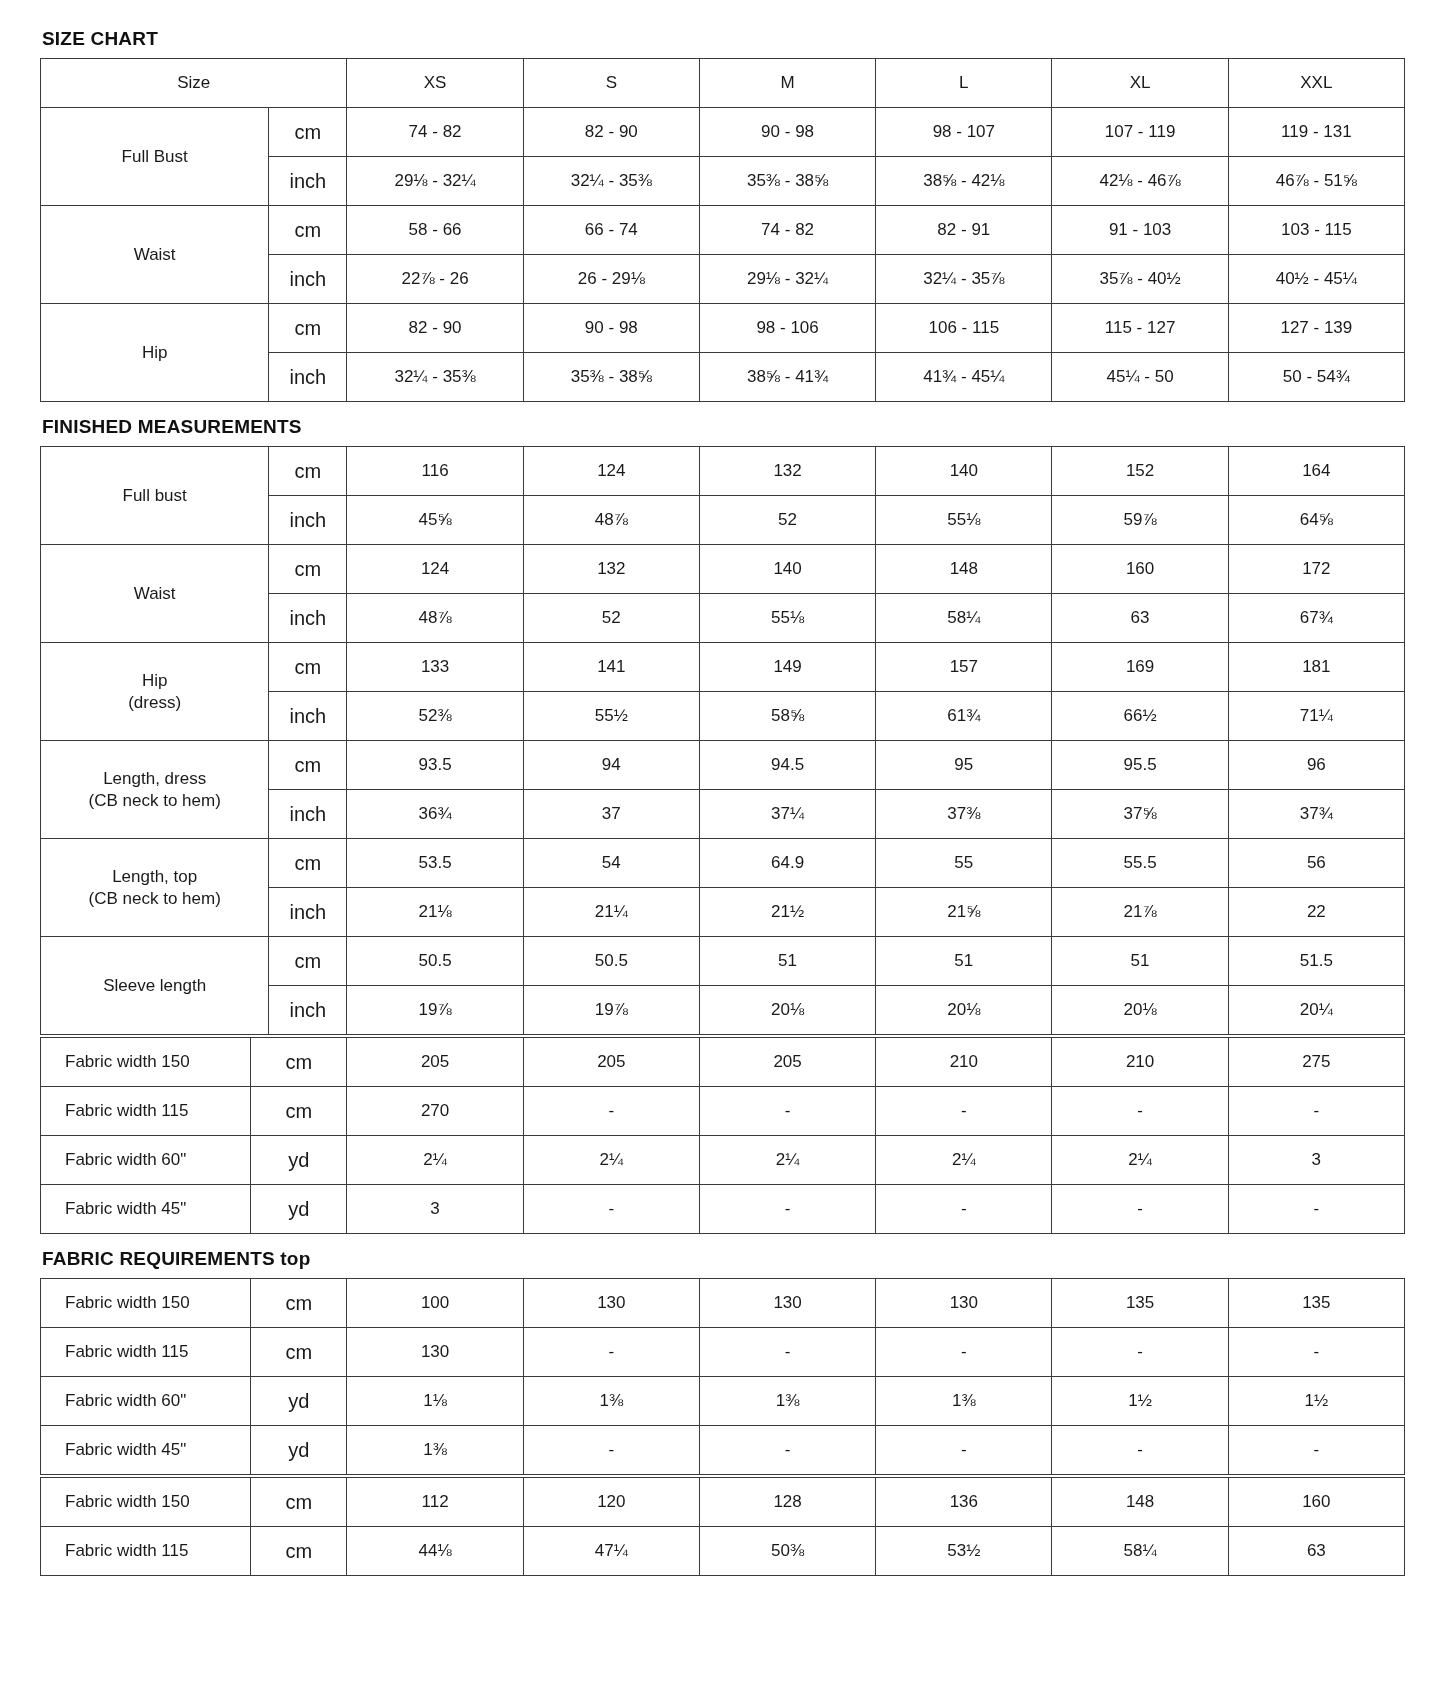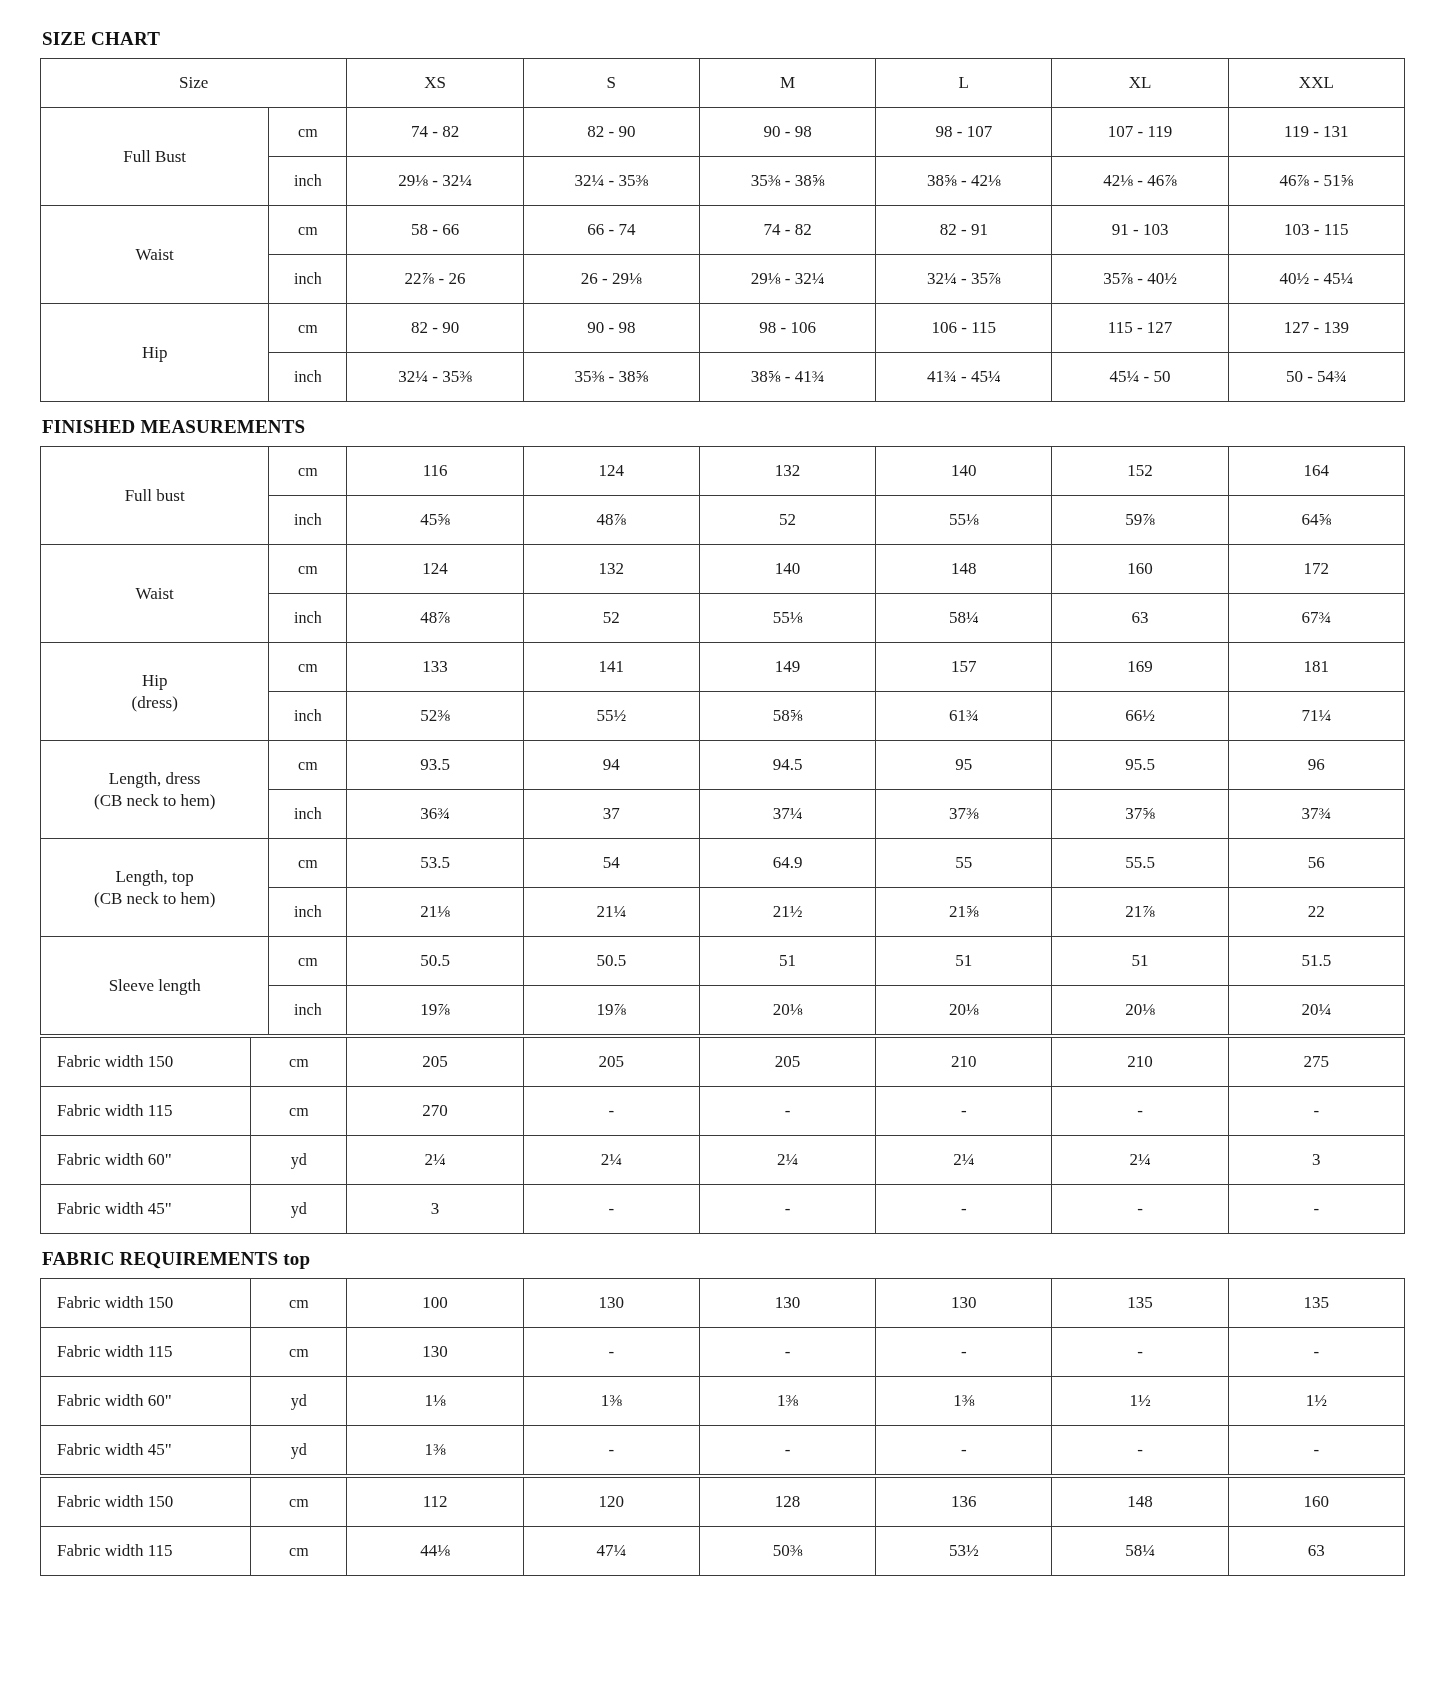--- a/index.html
+++ b/index.html
@@ -11,21 +11,20 @@
     width: 1445px;
     min-height: 1701px;
     font-family: "Liberation Sans", sans-serif;
     color: #1a1a1a;
     -webkit-font-smoothing: antialiased;
   }
   .page {
     padding: 28px 40px 20px 40px;
     box-sizing: border-box;
     width: 1289px;
-    font-family: Liberation Serif, serif;
   }
   .section-title {
     font-size: 19px;
     font-weight: bold;
     letter-spacing: 0.2px;
     margin: 0 0 8px 2px;
     color: #111;
   }
   .section-title.spaced {
     margin-top: 14px;
@@ -51,24 +50,24 @@
   col.c-unit  { width: 78px; }
   col.c-size  { width: 176px; }
   col.c-fab-label { width: 210px; }
   col.c-fab-unit { width: 96px; }
 
   td.label {
     text-align: center;
   }
   td.label.left {
     text-align: left;
-    padding-left: 16px;
+    padding-left: 24px;
   }
   td.unit {
-    font-size: 16px;
+    font-size: 20px;
   }
   td.two-line {
     line-height: 1.28;
   }
   .sub { display: block; }
   .title-size-chart { margin-top: 0; }
 </style>
 </head>
 <body>
 

